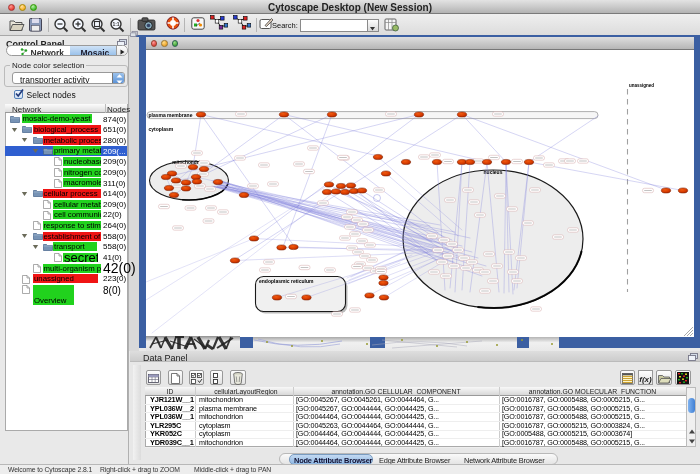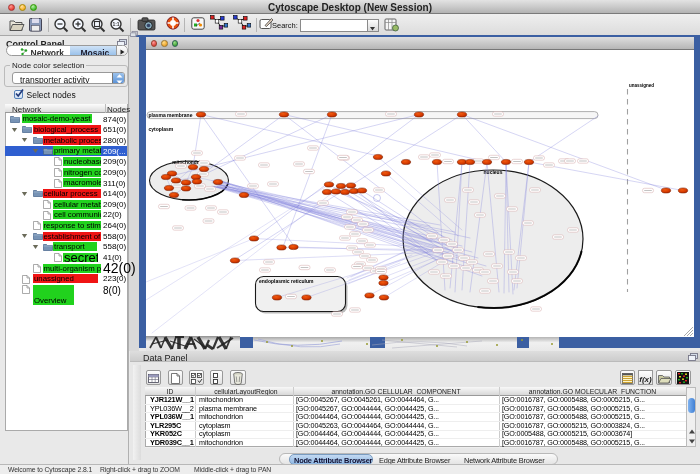--- a/index.html
+++ b/index.html
@@ -810,21 +810,21 @@
 <div class="abs" style="left:499px;top:387px;width:1px;height:60px;background:#ccc"></div>
 <div class="abs" style="left:499px;top:388px;width:187px;text-align:center;font-size:6.8px;color:#222;white-space:nowrap;overflow:hidden">annotation.GO MOLECULAR_FUNCTION</div>
 <div class="abs" style="left:686px;top:387px;width:1px;height:60px;background:#ccc"></div>
 <div style="position:absolute;left:145px;top:396px;width:541px;height:8.6px;border-bottom:0.5px solid #eee">
     <span style="position:absolute;left:5px;top:0;font-size:7.4px;font-weight:bold;line-height:8.6px;letter-spacing:-0.2px">YJR121W__1</span>
     <span style="position:absolute;left:54px;top:0;font-size:7.2px;line-height:8.6px;letter-spacing:-0.1px">mitochondrion</span>
     <span style="position:absolute;left:151px;top:0;font-size:7.2px;line-height:8.6px;letter-spacing:-0.15px">[GO:0045267, GO:0045261, GO:0044464, G...</span>
     <span style="position:absolute;left:357px;top:0;font-size:7.2px;line-height:8.6px;letter-spacing:-0.15px">[GO:0016787, GO:0005488, GO:0005215, G...</span>
   </div>
 <div style="position:absolute;left:145px;top:404.6px;width:541px;height:8.6px;border-bottom:0.5px solid #eee">
-    <span style="position:absolute;left:5px;top:0;font-size:7.4px;font-weight:normal;line-height:8.6px;letter-spacing:-0.2px">YPL036W__2</span>
+    <span style="position:absolute;left:5px;top:0;font-size:7.4px;font-weight:bold;line-height:8.6px;letter-spacing:-0.2px">YPL036W__2</span>
     <span style="position:absolute;left:54px;top:0;font-size:7.2px;line-height:8.6px;letter-spacing:-0.1px">plasma membrane</span>
     <span style="position:absolute;left:151px;top:0;font-size:7.2px;line-height:8.6px;letter-spacing:-0.15px">[GO:0045267, GO:0044444, GO:0044425, G...</span>
     <span style="position:absolute;left:357px;top:0;font-size:7.2px;line-height:8.6px;letter-spacing:-0.15px">[GO:0016787, GO:0005488, GO:0005215, G...</span>
   </div>
 <div style="position:absolute;left:145px;top:413.20000000000005px;width:541px;height:8.6px;border-bottom:0.5px solid #eee">
     <span style="position:absolute;left:5px;top:0;font-size:7.4px;font-weight:bold;line-height:8.6px;letter-spacing:-0.2px">YPL036W__1</span>
     <span style="position:absolute;left:54px;top:0;font-size:7.2px;line-height:8.6px;letter-spacing:-0.1px">mitochondrion</span>
     <span style="position:absolute;left:151px;top:0;font-size:7.2px;line-height:8.6px;letter-spacing:-0.15px">[GO:0044464, GO:0044444, GO:0044425, G...</span>
     <span style="position:absolute;left:357px;top:0;font-size:7.2px;line-height:8.6px;letter-spacing:-0.15px">[GO:0016787, GO:0005488, GO:0005215, G...</span>
   </div>

